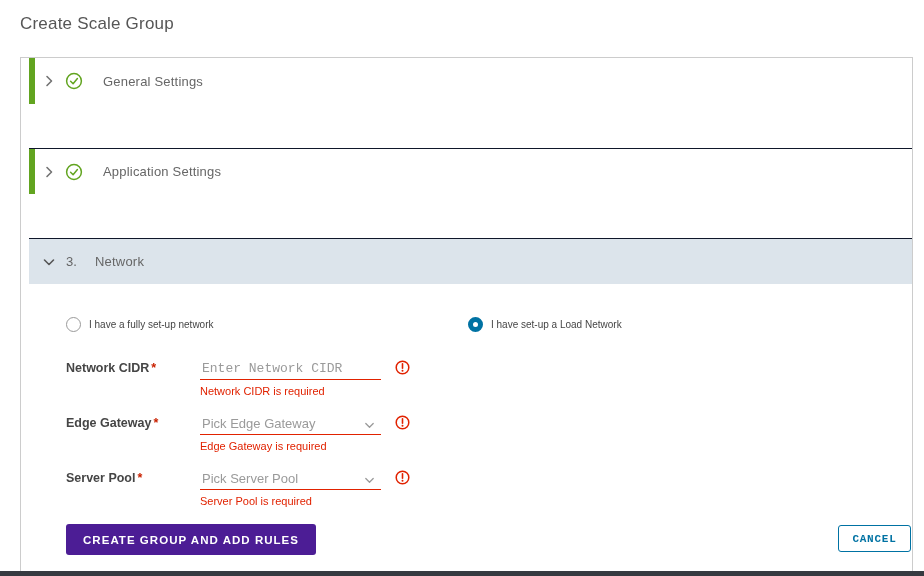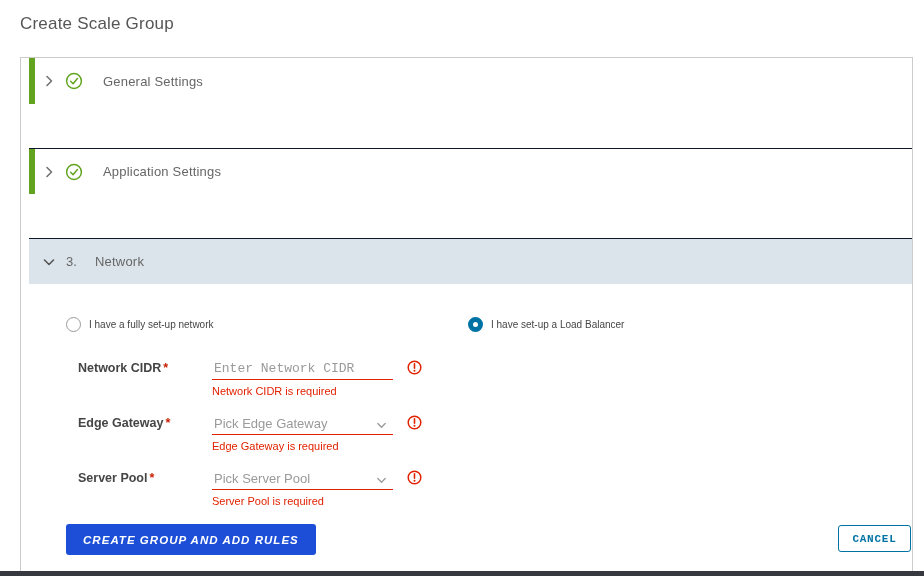--- a/index.html
+++ b/index.html
@@ -24,35 +24,35 @@
   .panel { position:relative; height:290px; background:#fff; }
 
   .radio-row { position:absolute; left:0; top:33px; width:100%; height:20px; }
   .radio-opt { position:absolute; display:flex; align-items:center; cursor:pointer; }
   .radio-opt.opt-0 { left:37px; }
   .radio-opt.opt-1 { left:439px; }
   .radio-circle { width:15px; height:15px; border-radius:50%; border:1px solid #9a9a9a; background:#fff; margin-right:8px; flex:none; }
   .radio-circle.checked { border:5px solid #0072a3; }
   .radio-label { font-size:10px; color:#454545; }
 
-  .field-row { position:absolute; left:12px; width:100%; height:50px; }
+  .field-row { position:absolute; left:0; width:100%; height:50px; }
   .field-row.fr-0 { top:70px; }
   .field-row.fr-1 { top:125px; }
   .field-row.fr-2 { top:180px; }
   .f-label { position:absolute; left:37px; top:7px; font-size:12.5px; font-weight:700; color:#454545; }
   .req { color:#c92100; margin-left:2px; }
   .f-input { position:absolute; left:171px; top:4px; width:181px; height:22px; border:none; border-bottom:1px solid #e12200; font-size:13px; color:#454545; padding:0 2px; outline:none; background:transparent; font-family:Liberation Mono, monospace; }
   .f-input::placeholder { color:#9a9a9a; opacity:1; }
   .f-select { position:absolute; left:171px; top:4px; width:181px; height:22px; border-bottom:1px solid #e12200; cursor:pointer; }
   .sel-text { position:absolute; left:2px; top:3px; font-size:13px; color:#9a9a9a; }
   .sel-chev { position:absolute; right:6px; top:7px; width:11px; height:11px; }
   .err-icon { position:absolute; left:366px; top:6px; width:15px; height:15px; }
   .f-error { position:absolute; left:171px; top:31px; font-size:11px; color:#e12200; }
 
-  .submit-btn { position:absolute; left:37px; top:240px; height:31px; padding:0 17px; background:#1d4ed8; color:#fff; border:none; border-radius:3px; font-size:11.5px; font-weight:700; letter-spacing:.09em; cursor:pointer; font-family:"Liberation Sans",sans-serif;font-style:italic; }
+  .submit-btn { position:absolute; left:37px; top:240px; height:31px; padding:0 17px; background:#4c1d95; color:#fff; border:none; border-radius:3px; font-size:11.5px; font-weight:700; letter-spacing:.09em; cursor:pointer; font-family:"Liberation Sans",sans-serif; }
 
   .cancel-btn { position:absolute; left:838px; top:525px; width:73px; height:27px; background:#fff; border:1px solid #0072a3; border-radius:3px; color:#0072a3; font-size:11px; font-weight:700; letter-spacing:.07em; cursor:pointer; font-family:Liberation Mono, monospace; }
 
   .bottom-bar { position:absolute; left:0; bottom:0; width:924px; height:5px; background:#363a40; }
 
   svg { display:block; }
 </style>
 </head>
 <body>
 
@@ -106,21 +106,21 @@
 
     <div class="panel">
 
       <div class="radio-row">
         <label class="radio-opt opt-0">
           <span class="radio-circle"></span>
           <span class="radio-label">I have a fully set-up network</span>
         </label>
         <label class="radio-opt opt-1">
           <span class="radio-circle checked"></span>
-          <span class="radio-label">I have set-up a Load Balancer</span>
+          <span class="radio-label">I have set-up a Load Network</span>
         </label>
       </div>
 
       <div class="field-row fr-0">
         <label class="f-label"><span>Network CIDR</span><span class="req">*</span></label>
         <input class="f-input" placeholder="Enter Network CIDR" style="">
         <span class="err-icon">
           <svg width="15" height="15" viewBox="0 0 15 15">
               <circle cx="7.5" cy="7.5" r="6.3" fill="none" stroke="#e12200" stroke-width="1.5"></circle>
               <line x1="7.5" y1="3.8" x2="7.5" y2="8.2" stroke="#e12200" stroke-width="1.6" stroke-linecap="round"></line>

